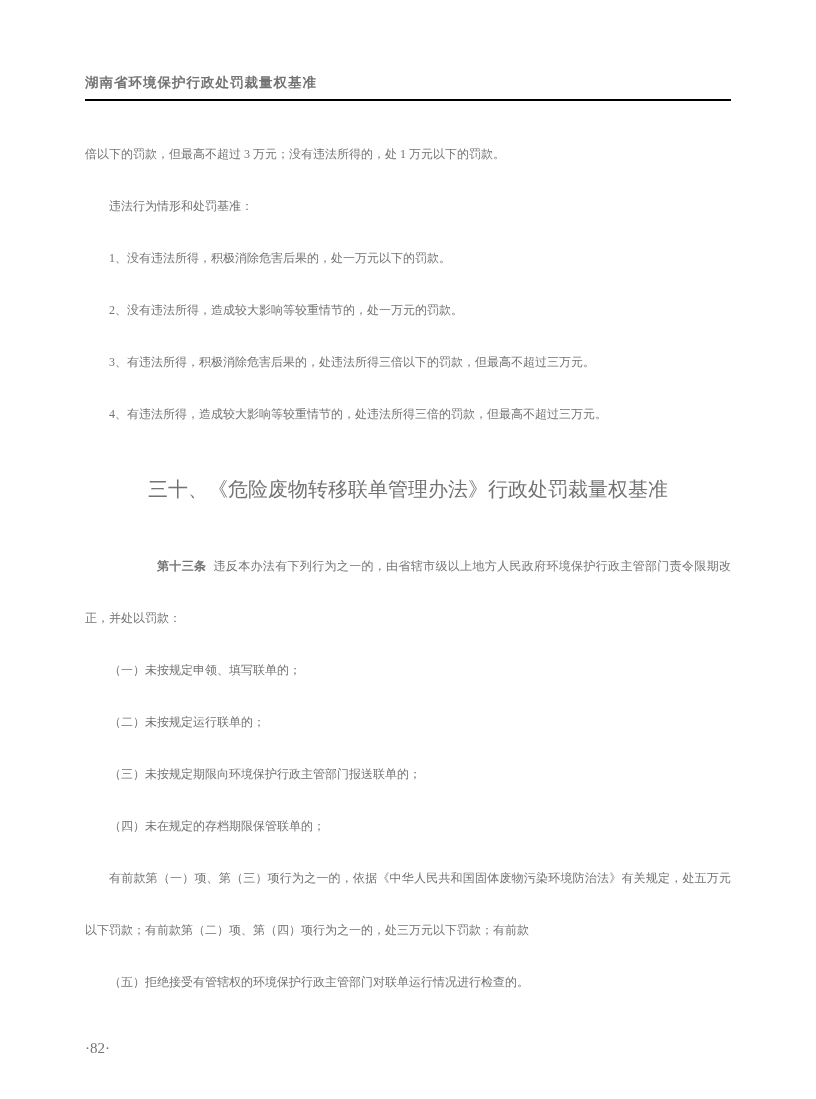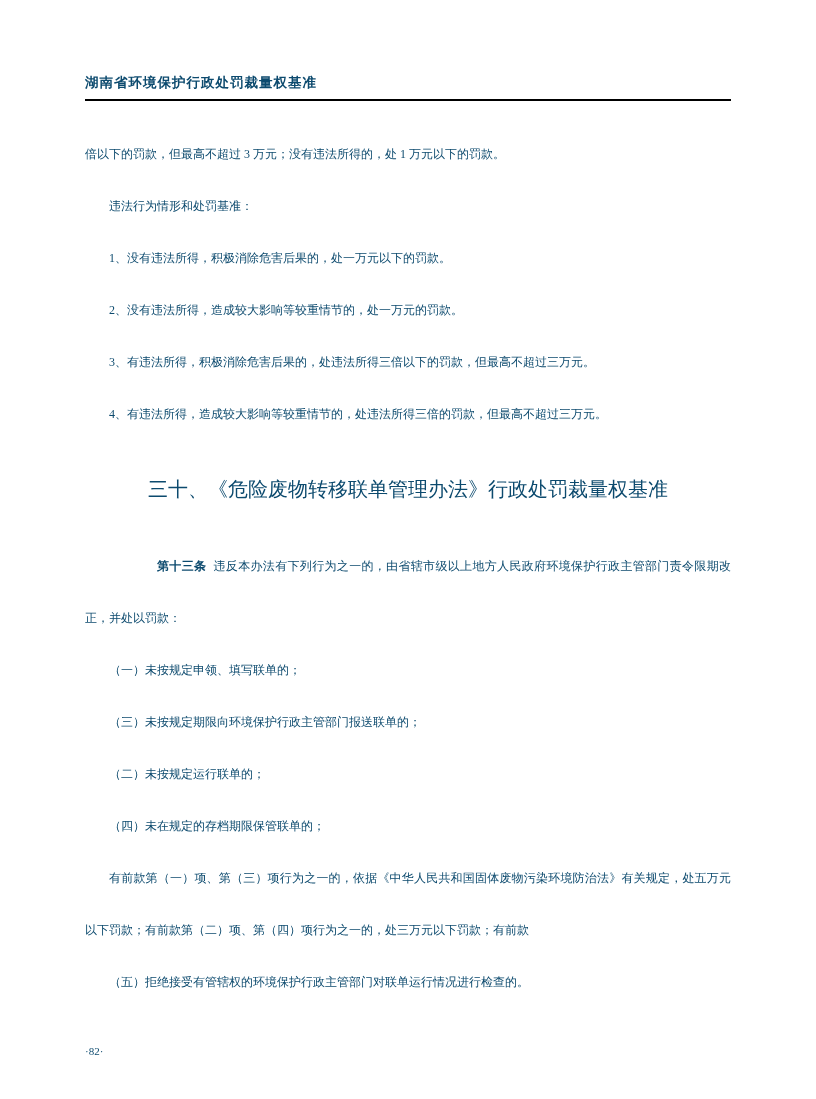--- a/index.html
+++ b/index.html
@@ -7,21 +7,21 @@
     padding: 0;
     background: #ffffff;
   }
   .page {
     position: relative;
     width: 816px;
     height: 1099px;
     background: #ffffff;
     overflow: hidden;
     font-family: "Liberation Serif", "DejaVu Serif", serif;
-    color: #0c4a6e;
+    color: #737373;
   }
   .running-header {
     position: absolute;
     left: 85px;
     right: 85px;
     top: 74px;
     border-bottom: 2px solid #000000;
     padding-bottom: 7px;
   }
   .running-header .hdr-title {
@@ -56,21 +56,21 @@
   .article-label {
     font-family: "Liberation Sans", "DejaVu Sans", sans-serif;
     font-weight: bold;
     margin-right: 0.6em;
     margin-left: 48px;
   }
   .page-footer {
     position: absolute;
     left: 85px;
     bottom: 42px;
-    font-size: 11px;
+    font-size: 15px;
   }
 </style>
 </head>
 <body>
 
 <div class="page">
 
   <div class="running-header">
     <div class="hdr-title">湖南省环境保护行政处罚裁量权基准</div>
   </div>
@@ -88,23 +88,23 @@
     <p class="para indent">3、有违法所得，积极消除危害后果的，处违法所得三倍以下的罚款，但最高不超过三万元。</p>
 
     <p class="para indent">4、有违法所得，造成较大影响等较重情节的，处违法所得三倍的罚款，但最高不超过三万元。</p>
 
     <h2 class="section-heading">三十、《危险废物转移联单管理办法》行政处罚裁量权基准</h2>
 
     <p class="para indent"><span class="article-label">第十三条</span><span>违反本办法有下列行为之一的，由省辖市级以上地方人民政府环境保护行政主管部门责令限期改正，并处以罚款：</span></p>
 
     <p class="para indent">（一）未按规定申领、填写联单的；</p>
 
+    <p class="para indent">（二）未按规定运行联单的；</p>
+
     <p class="para indent">（三）未按规定期限向环境保护行政主管部门报送联单的；</p>
-
-    <p class="para indent">（二）未按规定运行联单的；</p>
 
     <p class="para indent">（四）未在规定的存档期限保管联单的；</p>
 
     <p class="para indent">有前款第（一）项、第（三）项行为之一的，依据《中华人民共和国固体废物污染环境防治法》有关规定，处五万元以下罚款；有前款第（二）项、第（四）项行为之一的，处三万元以下罚款；有前款</p>
 
     <p class="para indent">（五）拒绝接受有管辖权的环境保护行政主管部门对联单运行情况进行检查的。</p>
 
   </div>
 
   <div class="page-footer">

